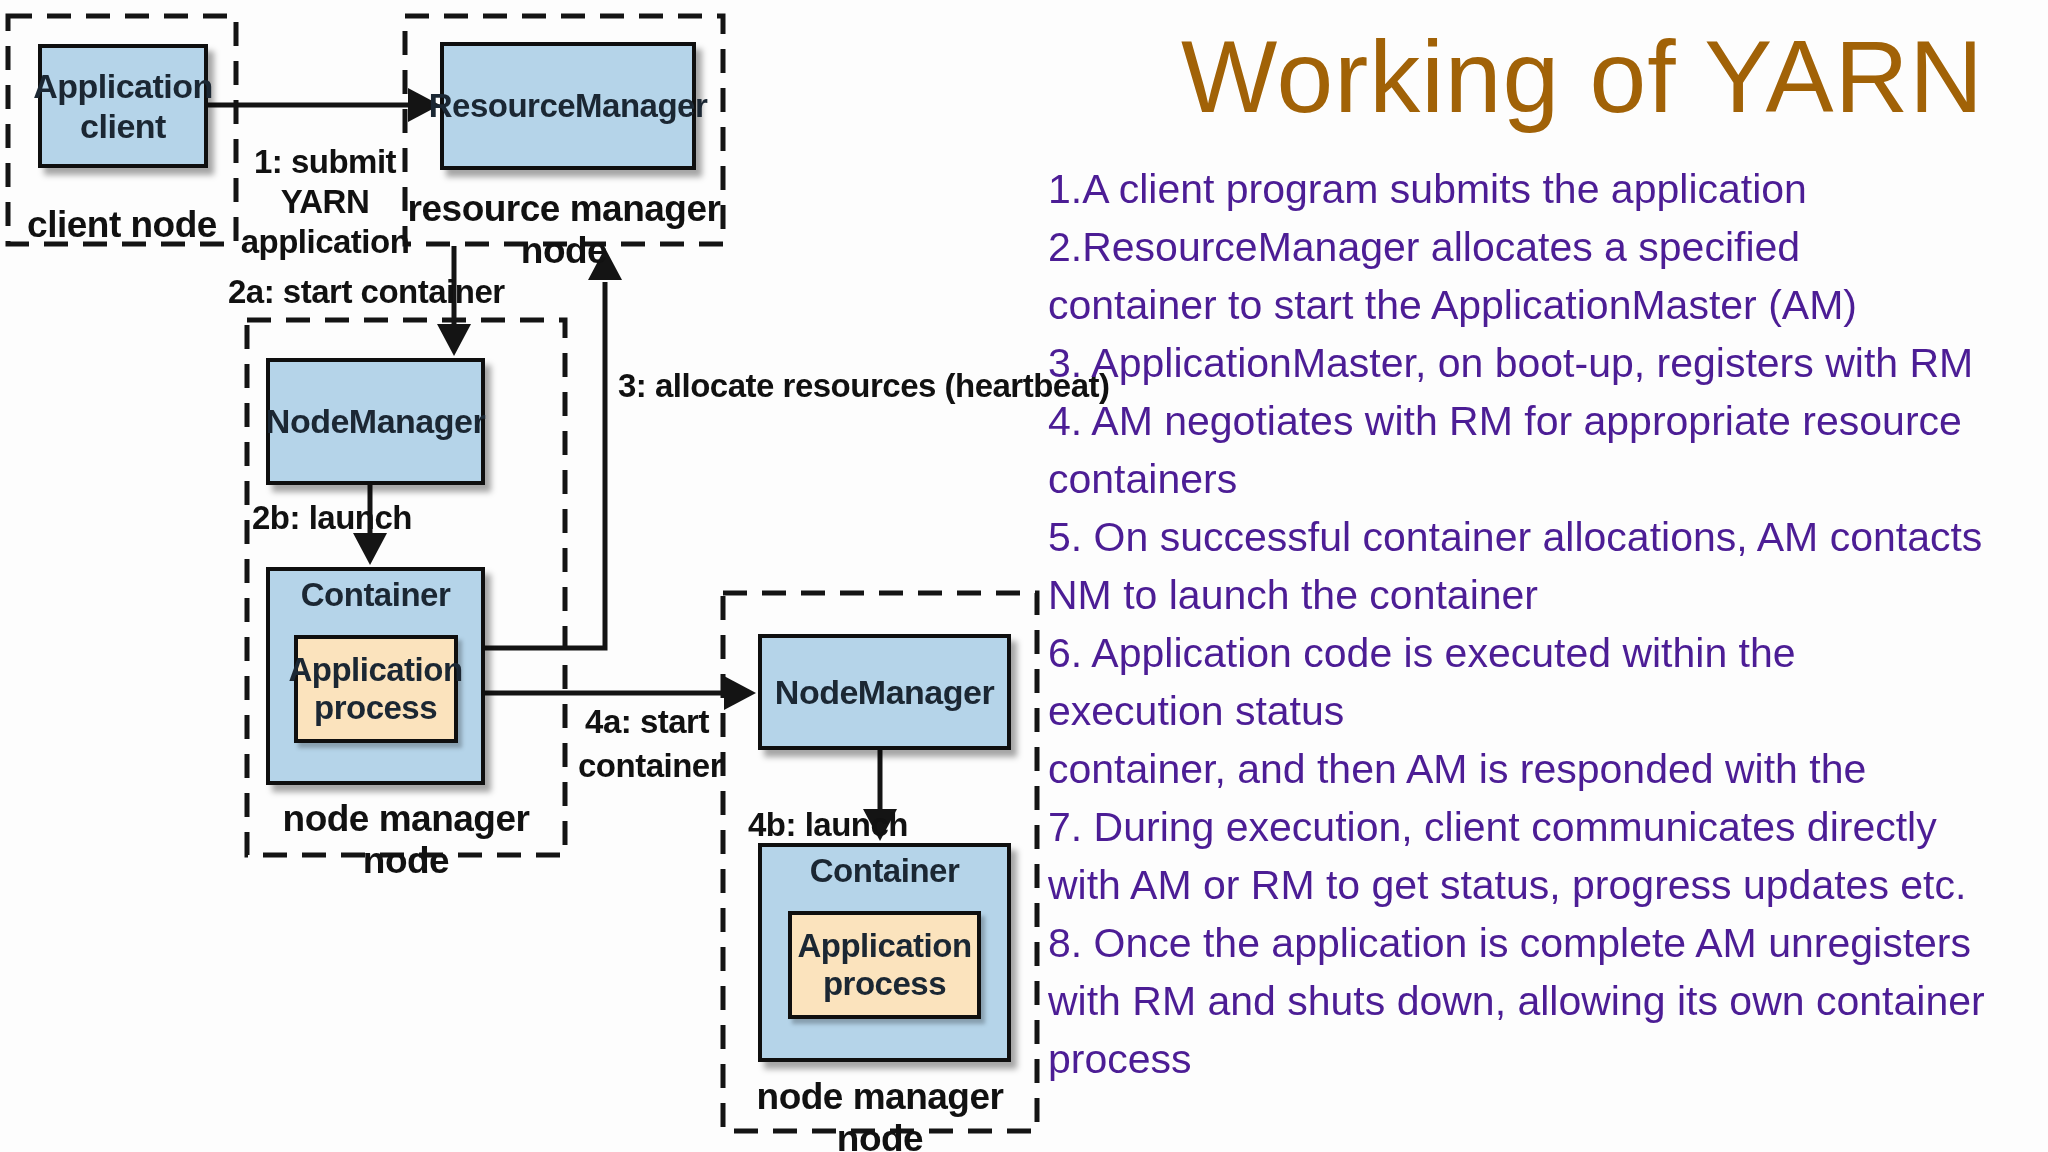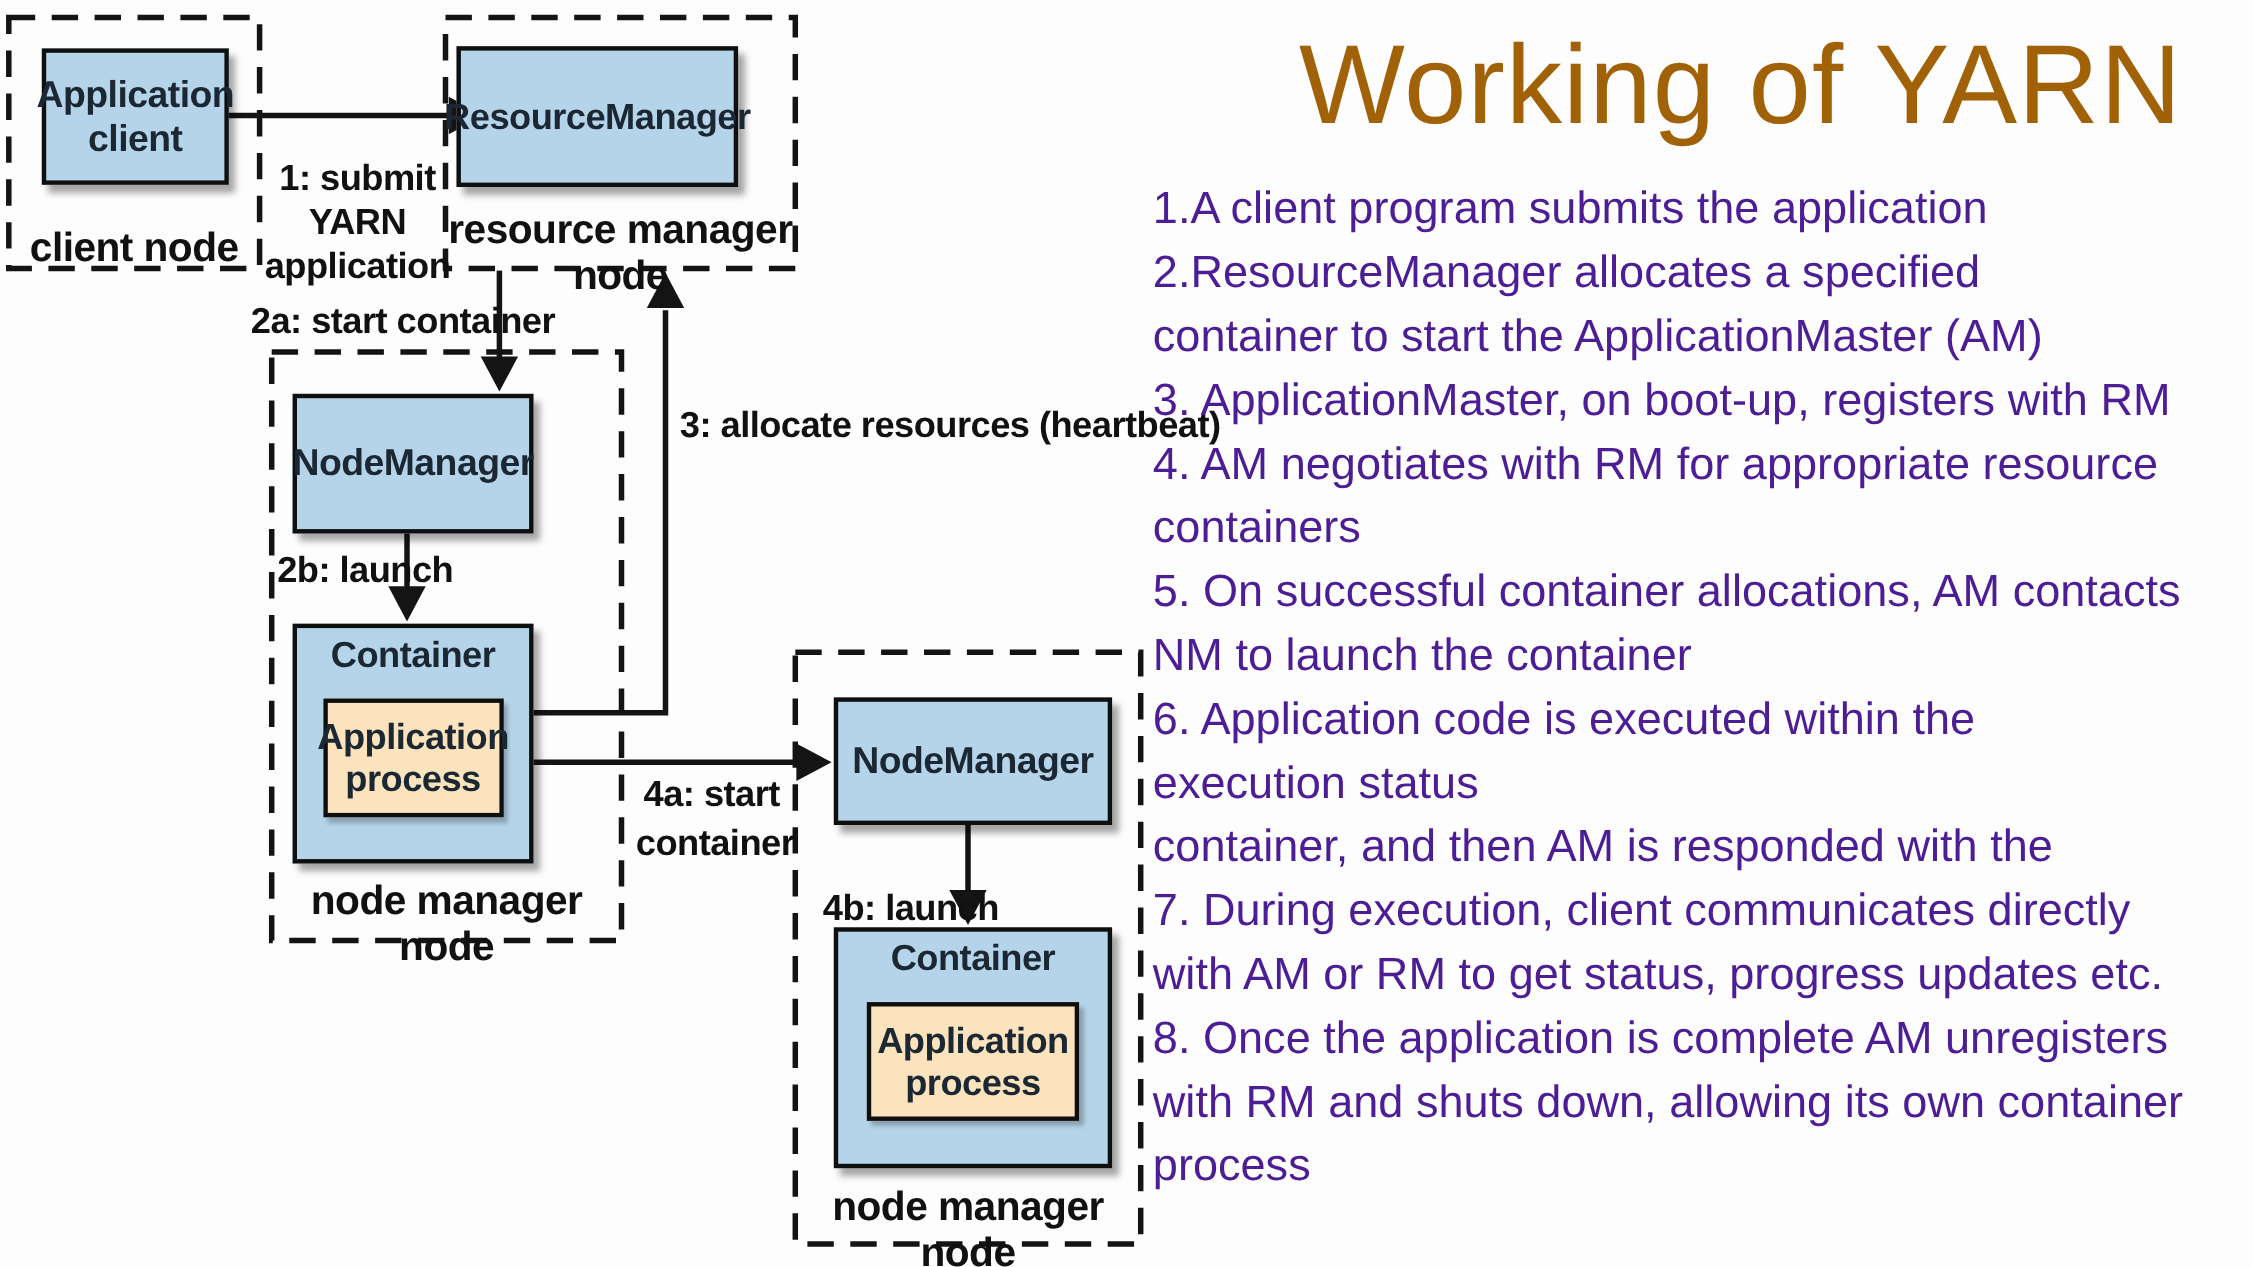--- a/index.html
+++ b/index.html
@@ -89,21 +89,21 @@
       <polygon points="370,565 353,533 387,533"></polygon>
       <polygon points="605,248 588,280 622,280"></polygon>
       <polygon points="756,693 724,676 724,710"></polygon>
       <polygon points="880,841 863,809 897,809"></polygon>
     </g>
   </svg>
 
   <div class="box box-label preline" style="left:38px;top:44px;width:162px;height:116px;">Application
 client</div>
 
-  <div class="box" style="left:415px;top:42px;width:248px;height:120px;font-size:33px;">
+  <div class="box" style="left:440px;top:42px;width:248px;height:120px;font-size:33px;">
       <span>ResourceManager</span>
     </div>
 
   <div class="box" style="left:266px;top:358px;width:211px;height:119px;font-size:34px;">
       <span>NodeManager</span>
     </div>
 
   <div class="container-box" style="left:266px;top:567px;width:211px;height:210px;">
     <div class="container-title">Container</div>
     <div class="process-box preline" style="width:156px;height:100px;margin-top:22px;">Application

